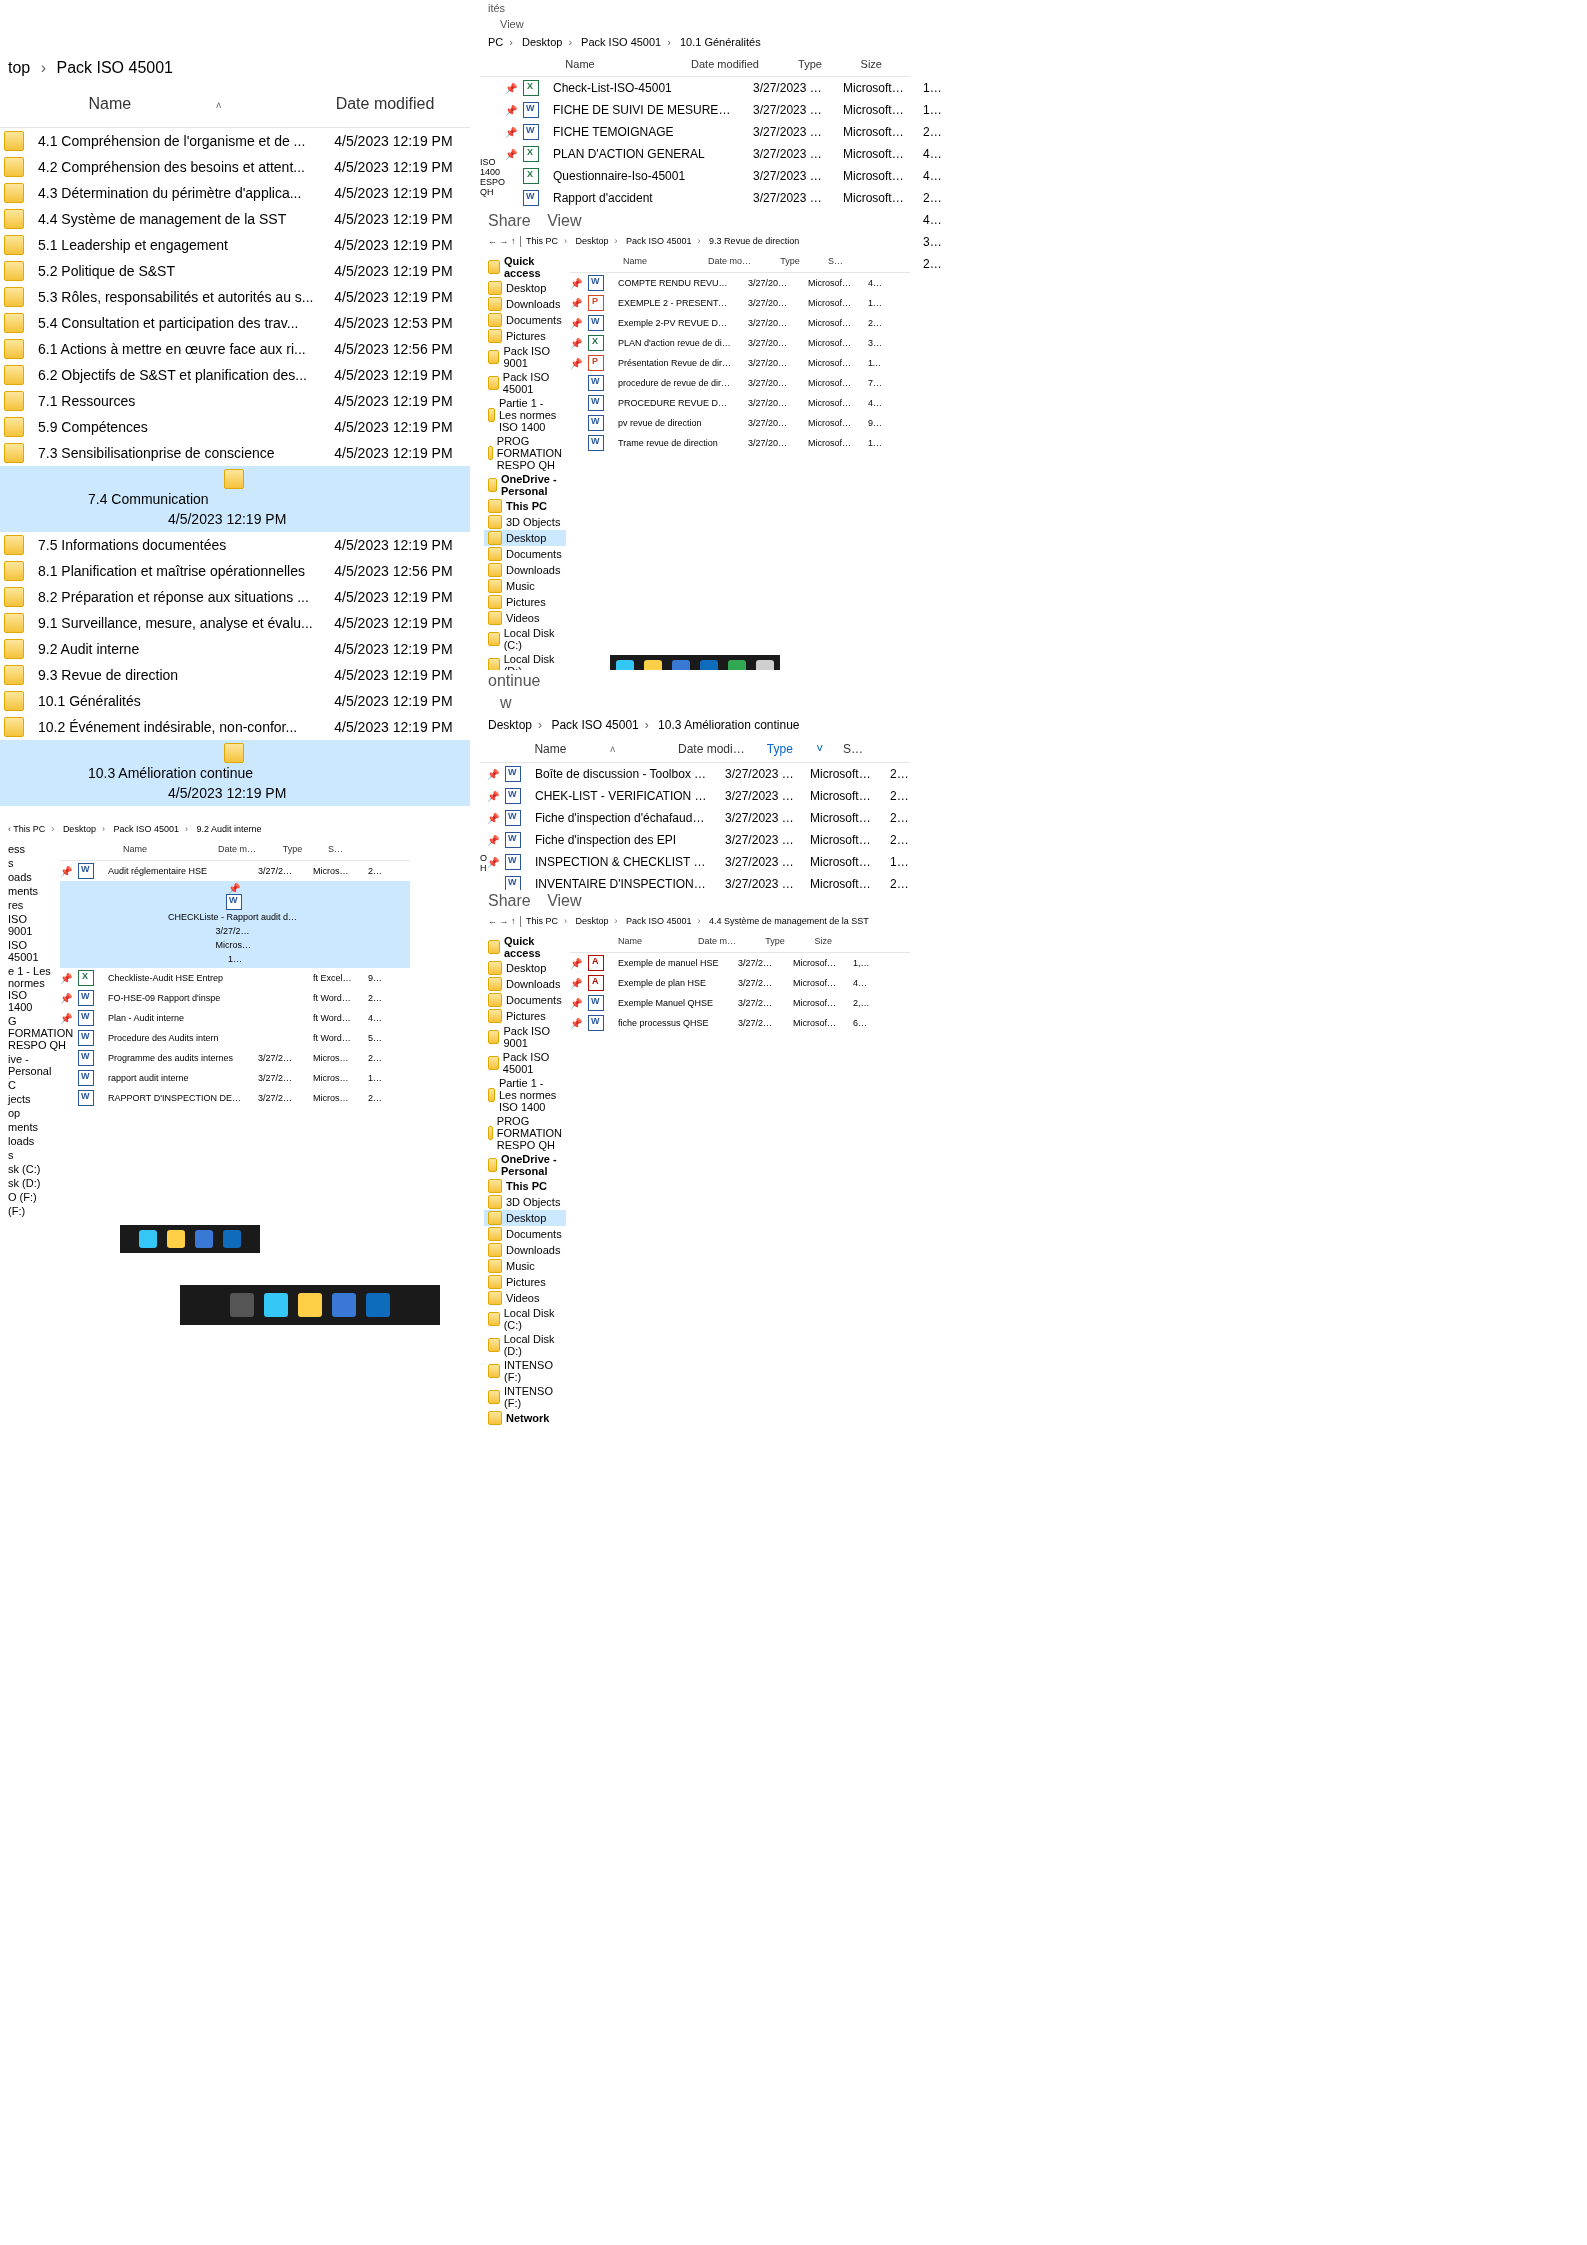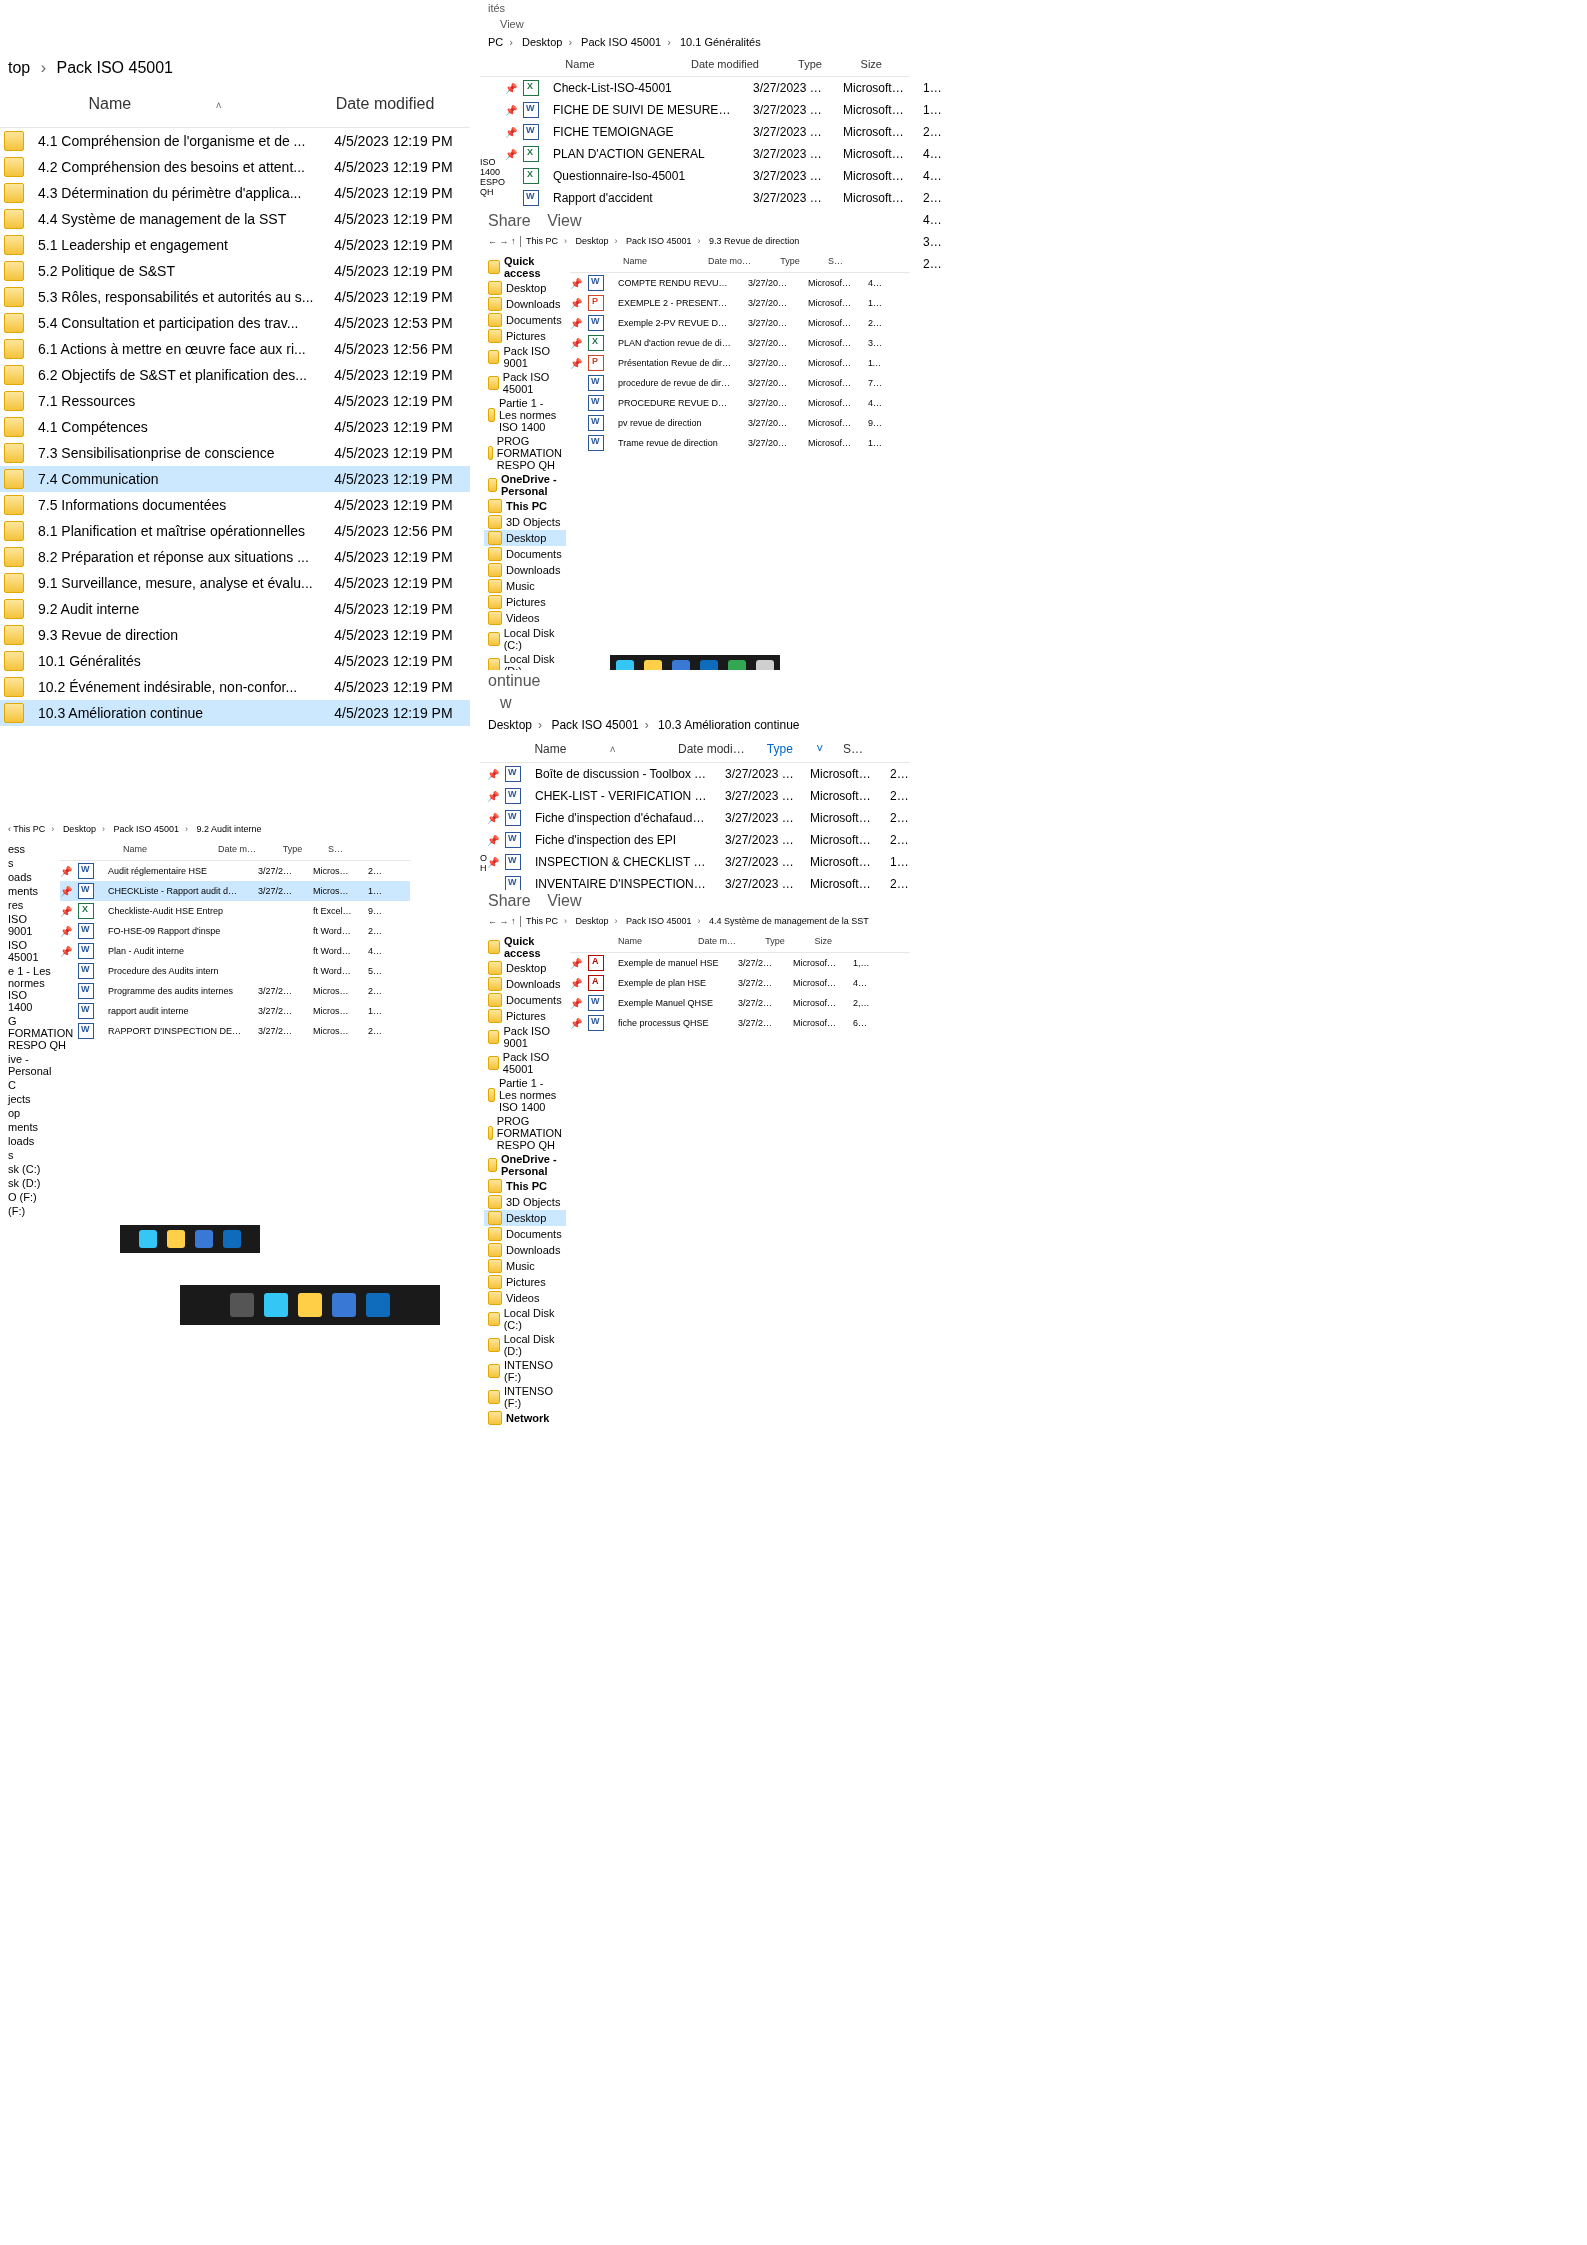--- a/index.html
+++ b/index.html
@@ -31,21 +31,21 @@
   color: #333;
   padding: 4px 0;
 }
 .hdr { padding: 4px 8px; text-align: center; }
 .row {
   display: flex;
   align-items: center;
   padding: 2px 0;
   font-size: 12px;
 }
-.row.selected { background: #cce8ff; }
+.row.selected { background: #cce8ff; flex-direction: column; }
 .ficon {
   width: 16px; height: 16px; margin: 0 6px 0 4px; flex: 0 0 16px;
   display: inline-block;
 }
 .folder-ico { background: linear-gradient(#fde69c,#f5c33b); border-radius:2px; border:1px solid #e0a800; }
 .word-ico { background:#fff; border:1px solid #2b579a; position:relative; }
 .word-ico::after { content:"W"; color:#2b579a; font-size:9px; font-weight:bold; position:absolute; left:2px; top:0; }
 .excel-ico { background:#fff; border:1px solid #217346; position:relative; }
 .excel-ico::after { content:"X"; color:#217346; font-size:9px; font-weight:bold; position:absolute; left:3px; top:0; }
 .ppt-ico { background:#fff; border:1px solid #d24726; position:relative; }
@@ -199,21 +199,21 @@
     <span class="cell name">6.2 Objectifs de S&amp;ST et planification des...</span>
     <span class="cell date">4/5/2023 12:19 PM</span>
       </div>
       <div class="row">
         <span class="ficon folder-ico"></span>
     <span class="cell name">7.1 Ressources</span>
     <span class="cell date">4/5/2023 12:19 PM</span>
       </div>
       <div class="row">
         <span class="ficon folder-ico"></span>
-    <span class="cell name">4.1 Compétences</span>
+    <span class="cell name">5.9 Compétences</span>
     <span class="cell date">4/5/2023 12:19 PM</span>
       </div>
       <div class="row">
         <span class="ficon folder-ico"></span>
     <span class="cell name">7.3 Sensibilisationprise de conscience</span>
     <span class="cell date">4/5/2023 12:19 PM</span>
       </div>
       <div class="row selected">
         <span class="ficon folder-ico"></span>
     <span class="cell name">7.4 Communication</span>

